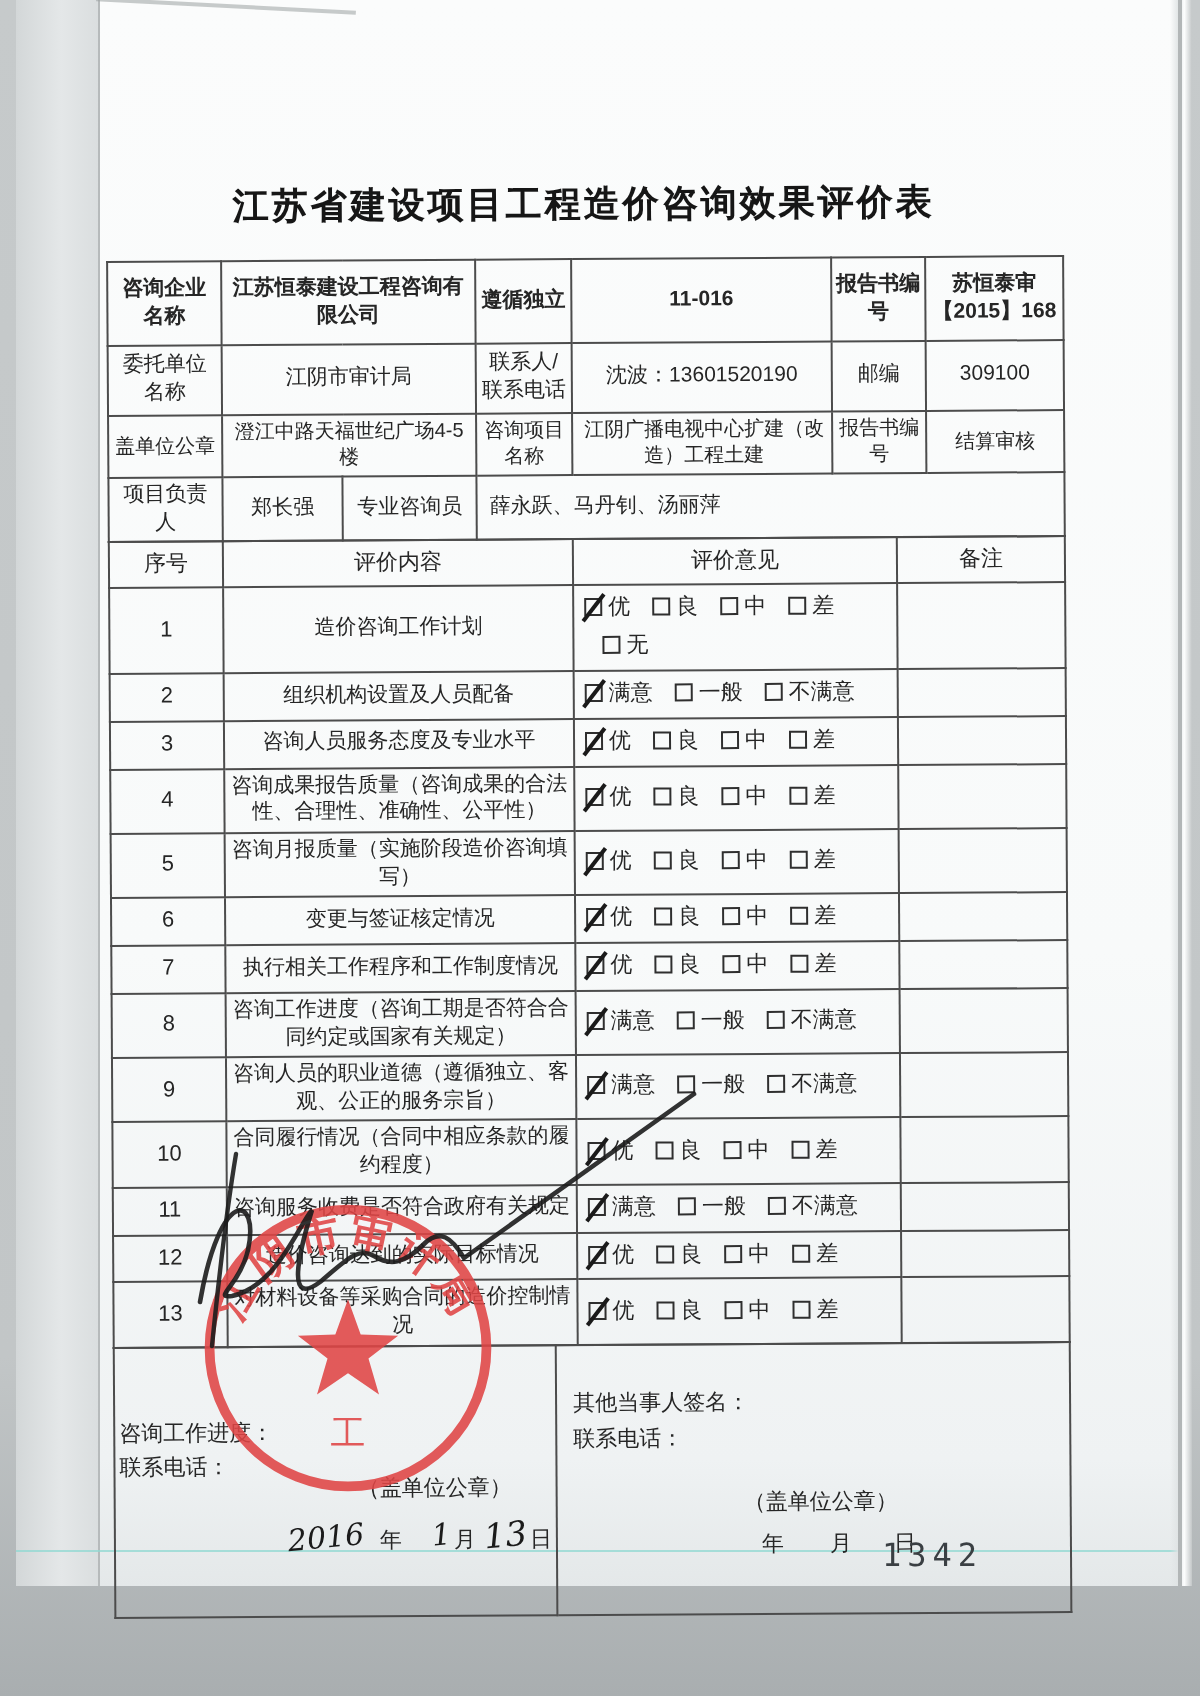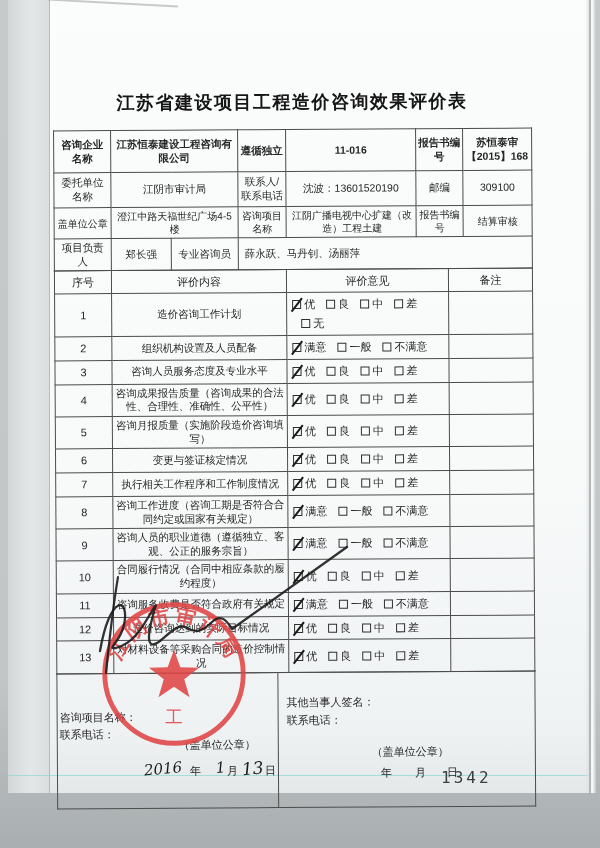--- a/index.html
+++ b/index.html
@@ -217,21 +217,21 @@
     </table>
 
     <table class="t-footer">
       <colgroup>
           <col style="width:221px">
           <col style="width:257px">
         </colgroup>
       <tbody>
           <tr>
         <td>
-          <span class="fpos" style="left:2px;top:36px;">咨询项目名称：</span>
+          <span class="fpos" style="left:2px;top:36px;">咨询工作进度：</span>
           <span class="fpos" style="left:2px;top:53px;">联系电话：</span>
           <span class="fpos" style="left:121px;top:64px;">（盖单位公章）</span>
           <span class="fpos hw" style="left:86px;top:86px;">2016</span>
           <span class="fpos" style="left:132px;top:90px;">年</span>
           <span class="fpos hw" style="left:158px;top:85px;">1</span>
           <span class="fpos" style="left:169px;top:90px;">月</span>
           <span class="fpos hw" style="left:184px;top:84px;font-size:17px;">13</span>
           <span class="fpos" style="left:207px;top:90px;">日</span>
         </td>
         <td>

